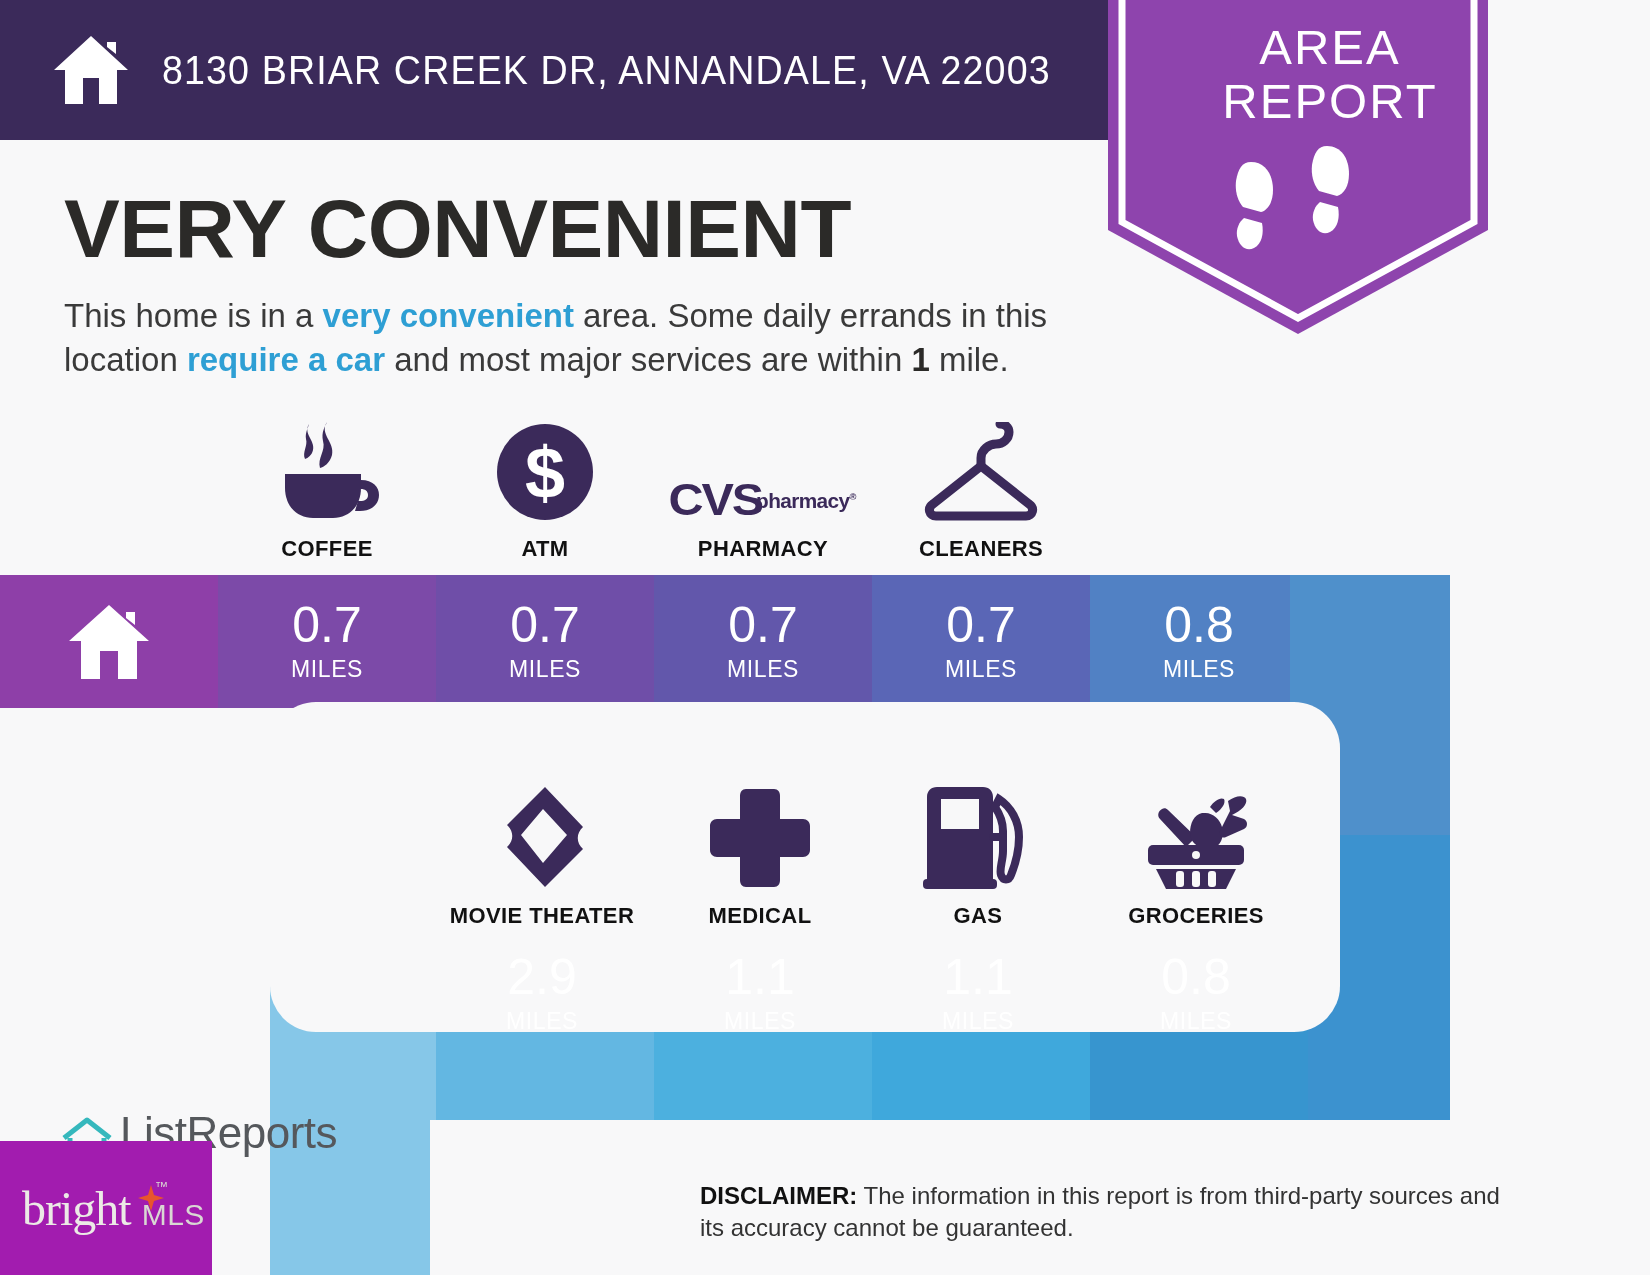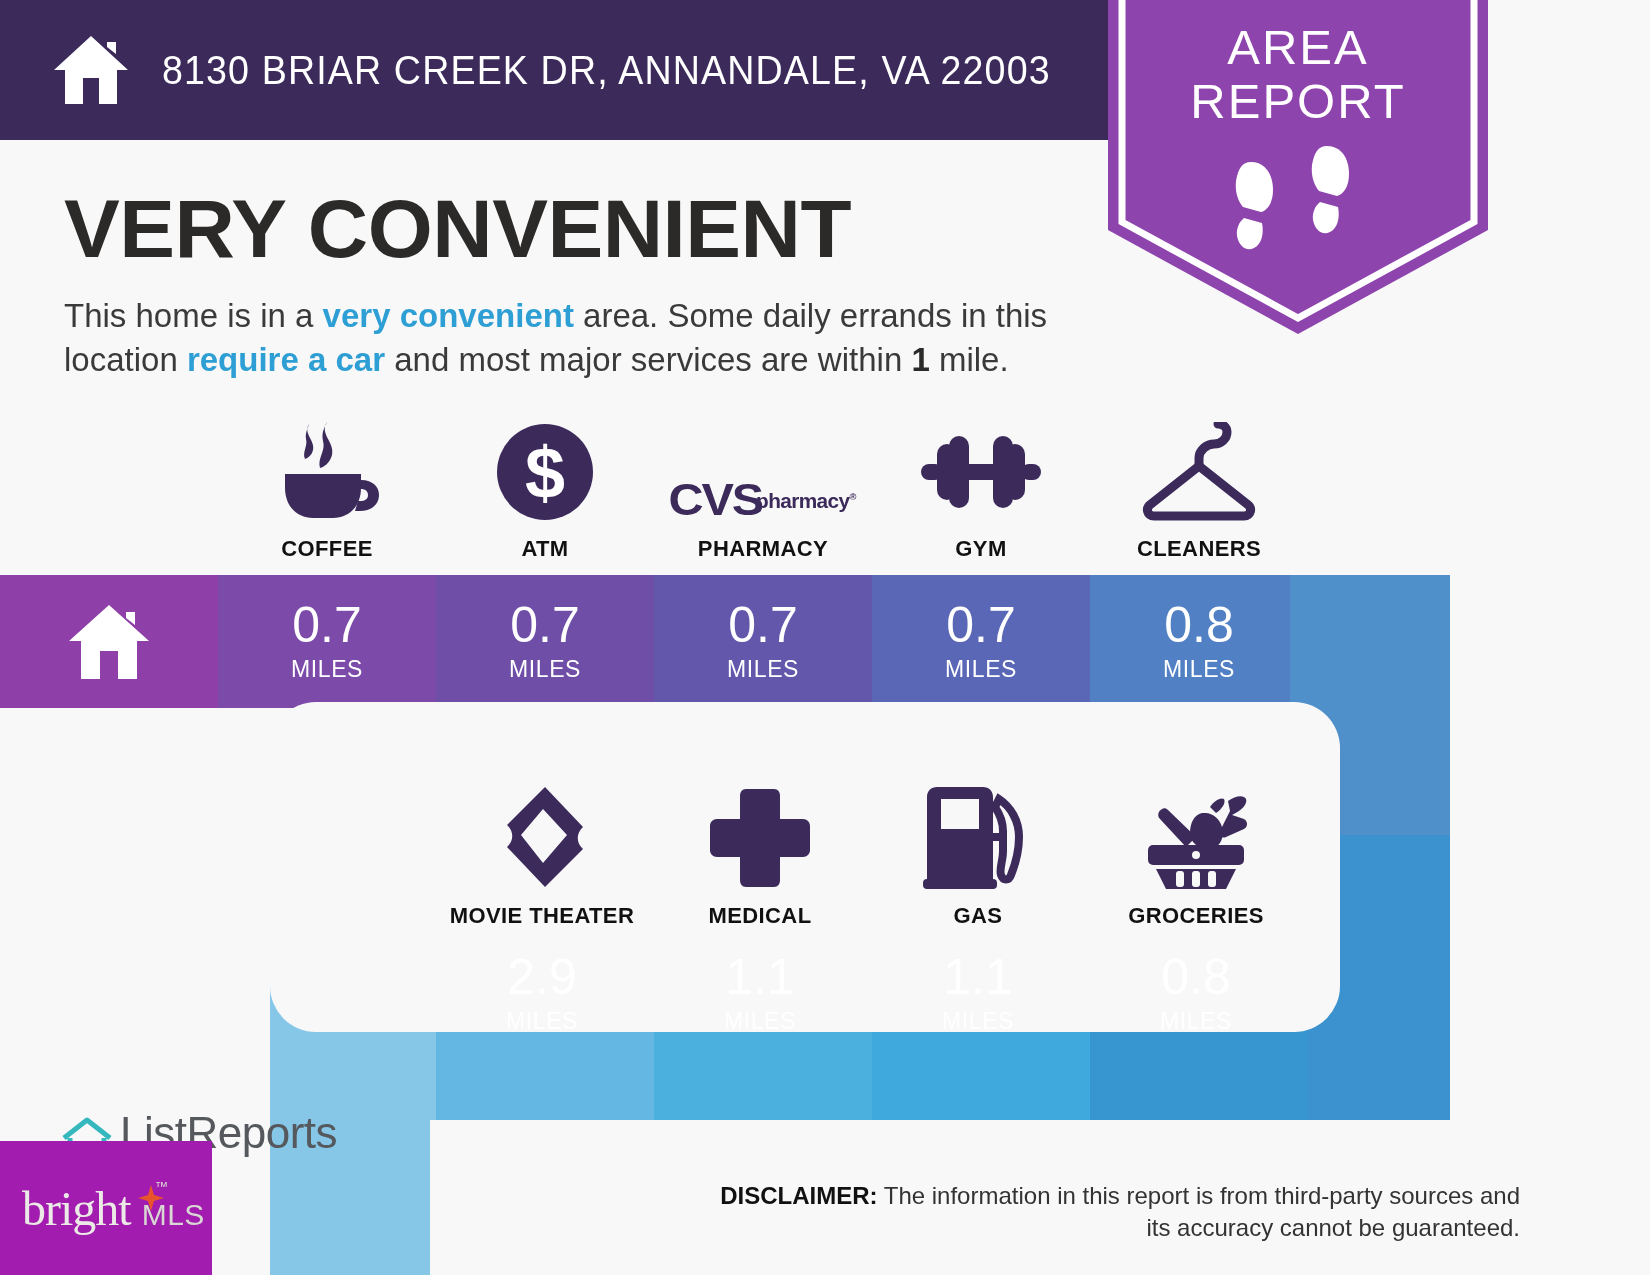--- a/index.html
+++ b/index.html
@@ -24,20 +24,21 @@
     transform:scaleX(.94);transform-origin:left center;
   }
 
   
   .badge{position:absolute;left:1108px;top:-6px;width:380px;height:340px;}
   .badge-text{
     position:absolute;left:0;top:26px;width:380px;text-align:center;
     color:#fff;font-size:49px;line-height:54px;letter-spacing:2px;
     font-weight:400;
     font-family:"Liberation Sans Narrow","Liberation Sans",sans-serif;
+    padding-left:32px;
   }
   .badge-feet{position:absolute;left:123px;top:150px;width:134px;height:110px;}
 
   
   .hero{position:absolute;left:64px;top:186px;width:1060px;}
   .hero h1{
     margin:0;font-size:82px;line-height:86px;color:#2b2a28;
     font-weight:700;letter-spacing:-.5px;
     font-family:"Liberation Sans Narrow","Liberation Sans",sans-serif;
     transform:scaleX(1.02);transform-origin:left top;
@@ -118,21 +119,20 @@
   }
   .bm-star{position:absolute;left:116px;top:4px;width:26px;height:26px;}
   .bm-tm{
     position:absolute;left:133px;top:-2px;font-size:13px;color:#d9d7d3;
     font-family:"Liberation Sans",sans-serif;
   }
   .disclaimer{
     position:absolute;left:700px;top:1180px;width:820px;
     font-size:24px;line-height:32px;color:#333;
     font-family:"Liberation Sans Narrow","Liberation Sans",sans-serif;
-    text-align:right;
   }
   .disclaimer b{font-weight:700;color:#111;}
 </style>
 </head>
 <body>
 
 <div class="stage">
 
   <div class="header">
     <svg class="header-home" viewBox="0 0 78 72">
@@ -245,36 +245,20 @@
     <div class="iconcell">
       <div class="iconbox">
         <div class="cvs">
           <div class="cvs-top">CVS</div>
           <div class="cvs-bot"><span>pharmacy</span><sup>®</sup></div>
         </div>
       </div>
       <div class="iconlabel">PHARMACY</div>
     </div>
 
-    <div class="iconcell">
-      <div class="iconbox">
-        <svg width="120" height="100" viewBox="0 0 120 100">
-          <g class="icon-pur">
-            <rect x="0" y="42" width="22" height="16" rx="8"></rect>
-            <rect x="100" y="42" width="20" height="16" rx="8"></rect>
-            <rect x="16" y="22" width="20" height="56" rx="10"></rect>
-            <rect x="28" y="14" width="20" height="72" rx="10"></rect>
-            <rect x="72" y="14" width="20" height="72" rx="10"></rect>
-            <rect x="84" y="22" width="20" height="56" rx="10"></rect>
-            <rect x="38" y="42" width="44" height="16"></rect>
-          </g>
-        </svg>
-      </div>
-      <div class="iconlabel">GYM</div>
-    </div>
 
     <div class="iconcell">
       <div class="iconbox">
         <svg width="120" height="100" viewBox="0 0 120 100">
           <g fill="none" stroke="#3b2a5a" stroke-width="9" stroke-linecap="round" stroke-linejoin="round">
             <path d="M60 44 V36 C60 28 68 22 75 22 C82 22 88 17 88 10 C88 5 84 2 79 2"></path>
             <path d="M60 44 L12 82 C6 86 8 94 15 94 H105 C112 94 114 86 108 82 Z"></path>
           </g>
         </svg>
       </div>

